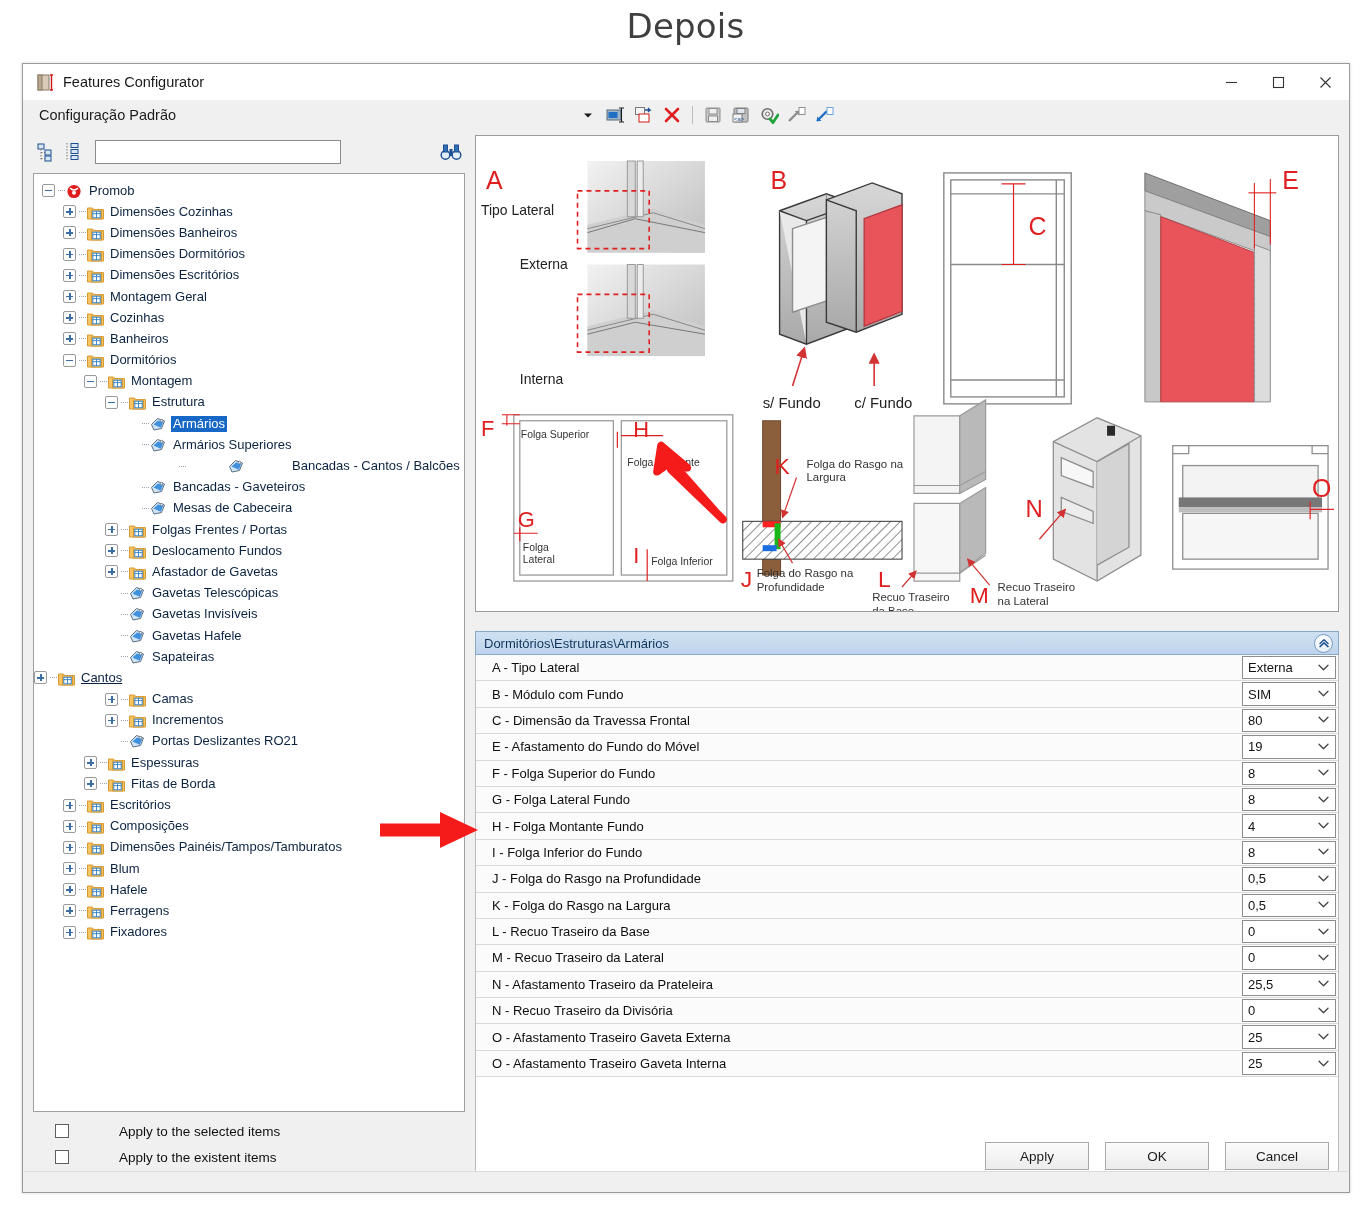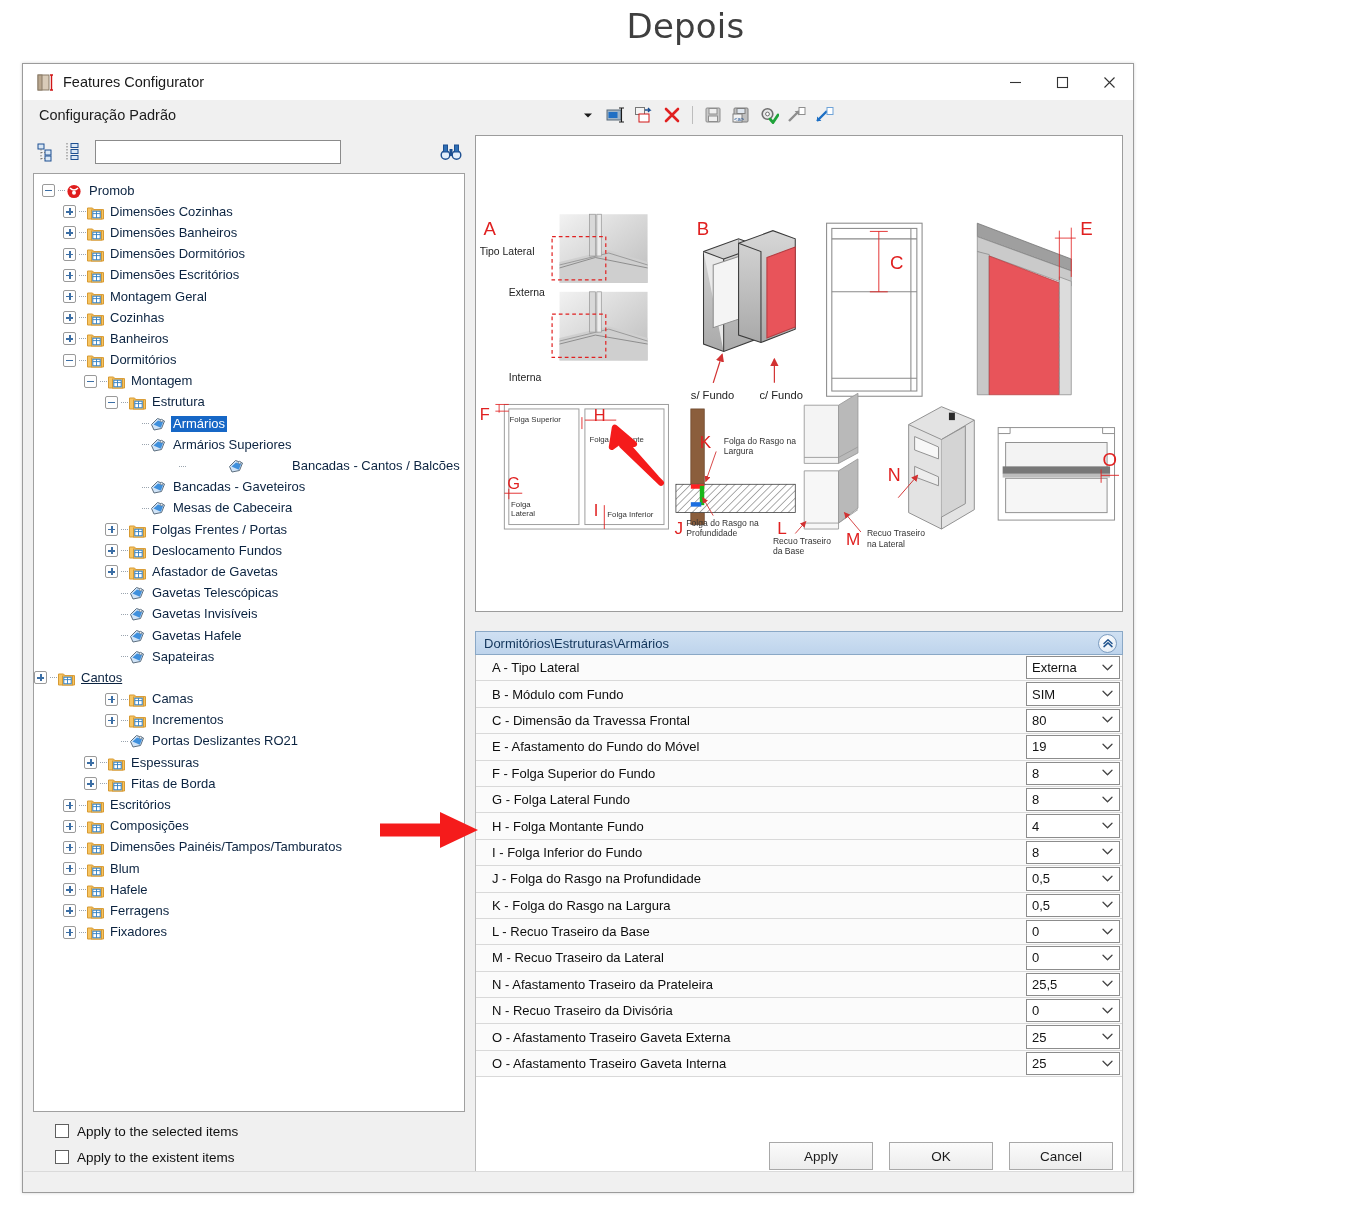--- a/index.html
+++ b/index.html
@@ -16,21 +16,21 @@
     color: #3f3f3f;
     font-weight: normal;
     padding-top: 6px;
     letter-spacing: .2px;
     font-family: "DejaVu Sans", sans-serif;
   }
   
   .window {
     position: absolute;
     left: 22px; top: 63px;
-    width: 1112px; height: 1130px;
+    width: 1328px; height: 1130px;
     background: #f0f0f0;
     border: 1px solid #9b9b9b;
     box-shadow: 0 0 3px rgba(0,0,0,.18);
   }
   .titlebar {
     height: 36px;
     background: #ffffff;
     display: flex;
     align-items: center;
     position: relative;
@@ -114,21 +114,21 @@
     content:""; position:absolute; left:5.2px; top:2px; width:1.4px; height:7px; background:#3b6ea5;
   }
   .tnode .exp.none { border:none; background:none; }
   .tnode .exp.none::before { display:none; }
   .dots { width: 7px; height: 1px; border-top: 1px dotted #9aa4ae; margin-right: 1px; }
   .icofolder { width: 17px; height: 14px; margin-right: 4px; flex:0 0 17px; position: relative; }
   .icotag { width: 16px; height: 14px; margin-right: 5px; flex:0 0 16px; position: relative; }
   .tlabel { padding: 0 2px; line-height: 16px; }
   .tnode.sel .tlabel { background: #1667c6; color: #fff; }
 
-  .chkrow { display:flex; align-items:center; height: 26px; font-size: 13.5px; color:#101010;}
+  .chkrow { display:flex; align-items:center; height: 26px; font-size: 13.5px; color:#101010;gap:42px;}
   .chkbox {
     width: 14px; height: 14px; border: 1px solid #5f5f5f; background:#fff; margin-right:8px; margin-left:22px;
     flex: 0 0 14px;
   }
   .bottomchecks { position:absolute; left: 0; bottom: 14px; }
 
   
   .rightpane { position:absolute; left: 452px; right: 10px; top: 5px; bottom: 8px; }
   .diagrambox {
     position:absolute; left:0; right:0; top:0; height: 477px;

